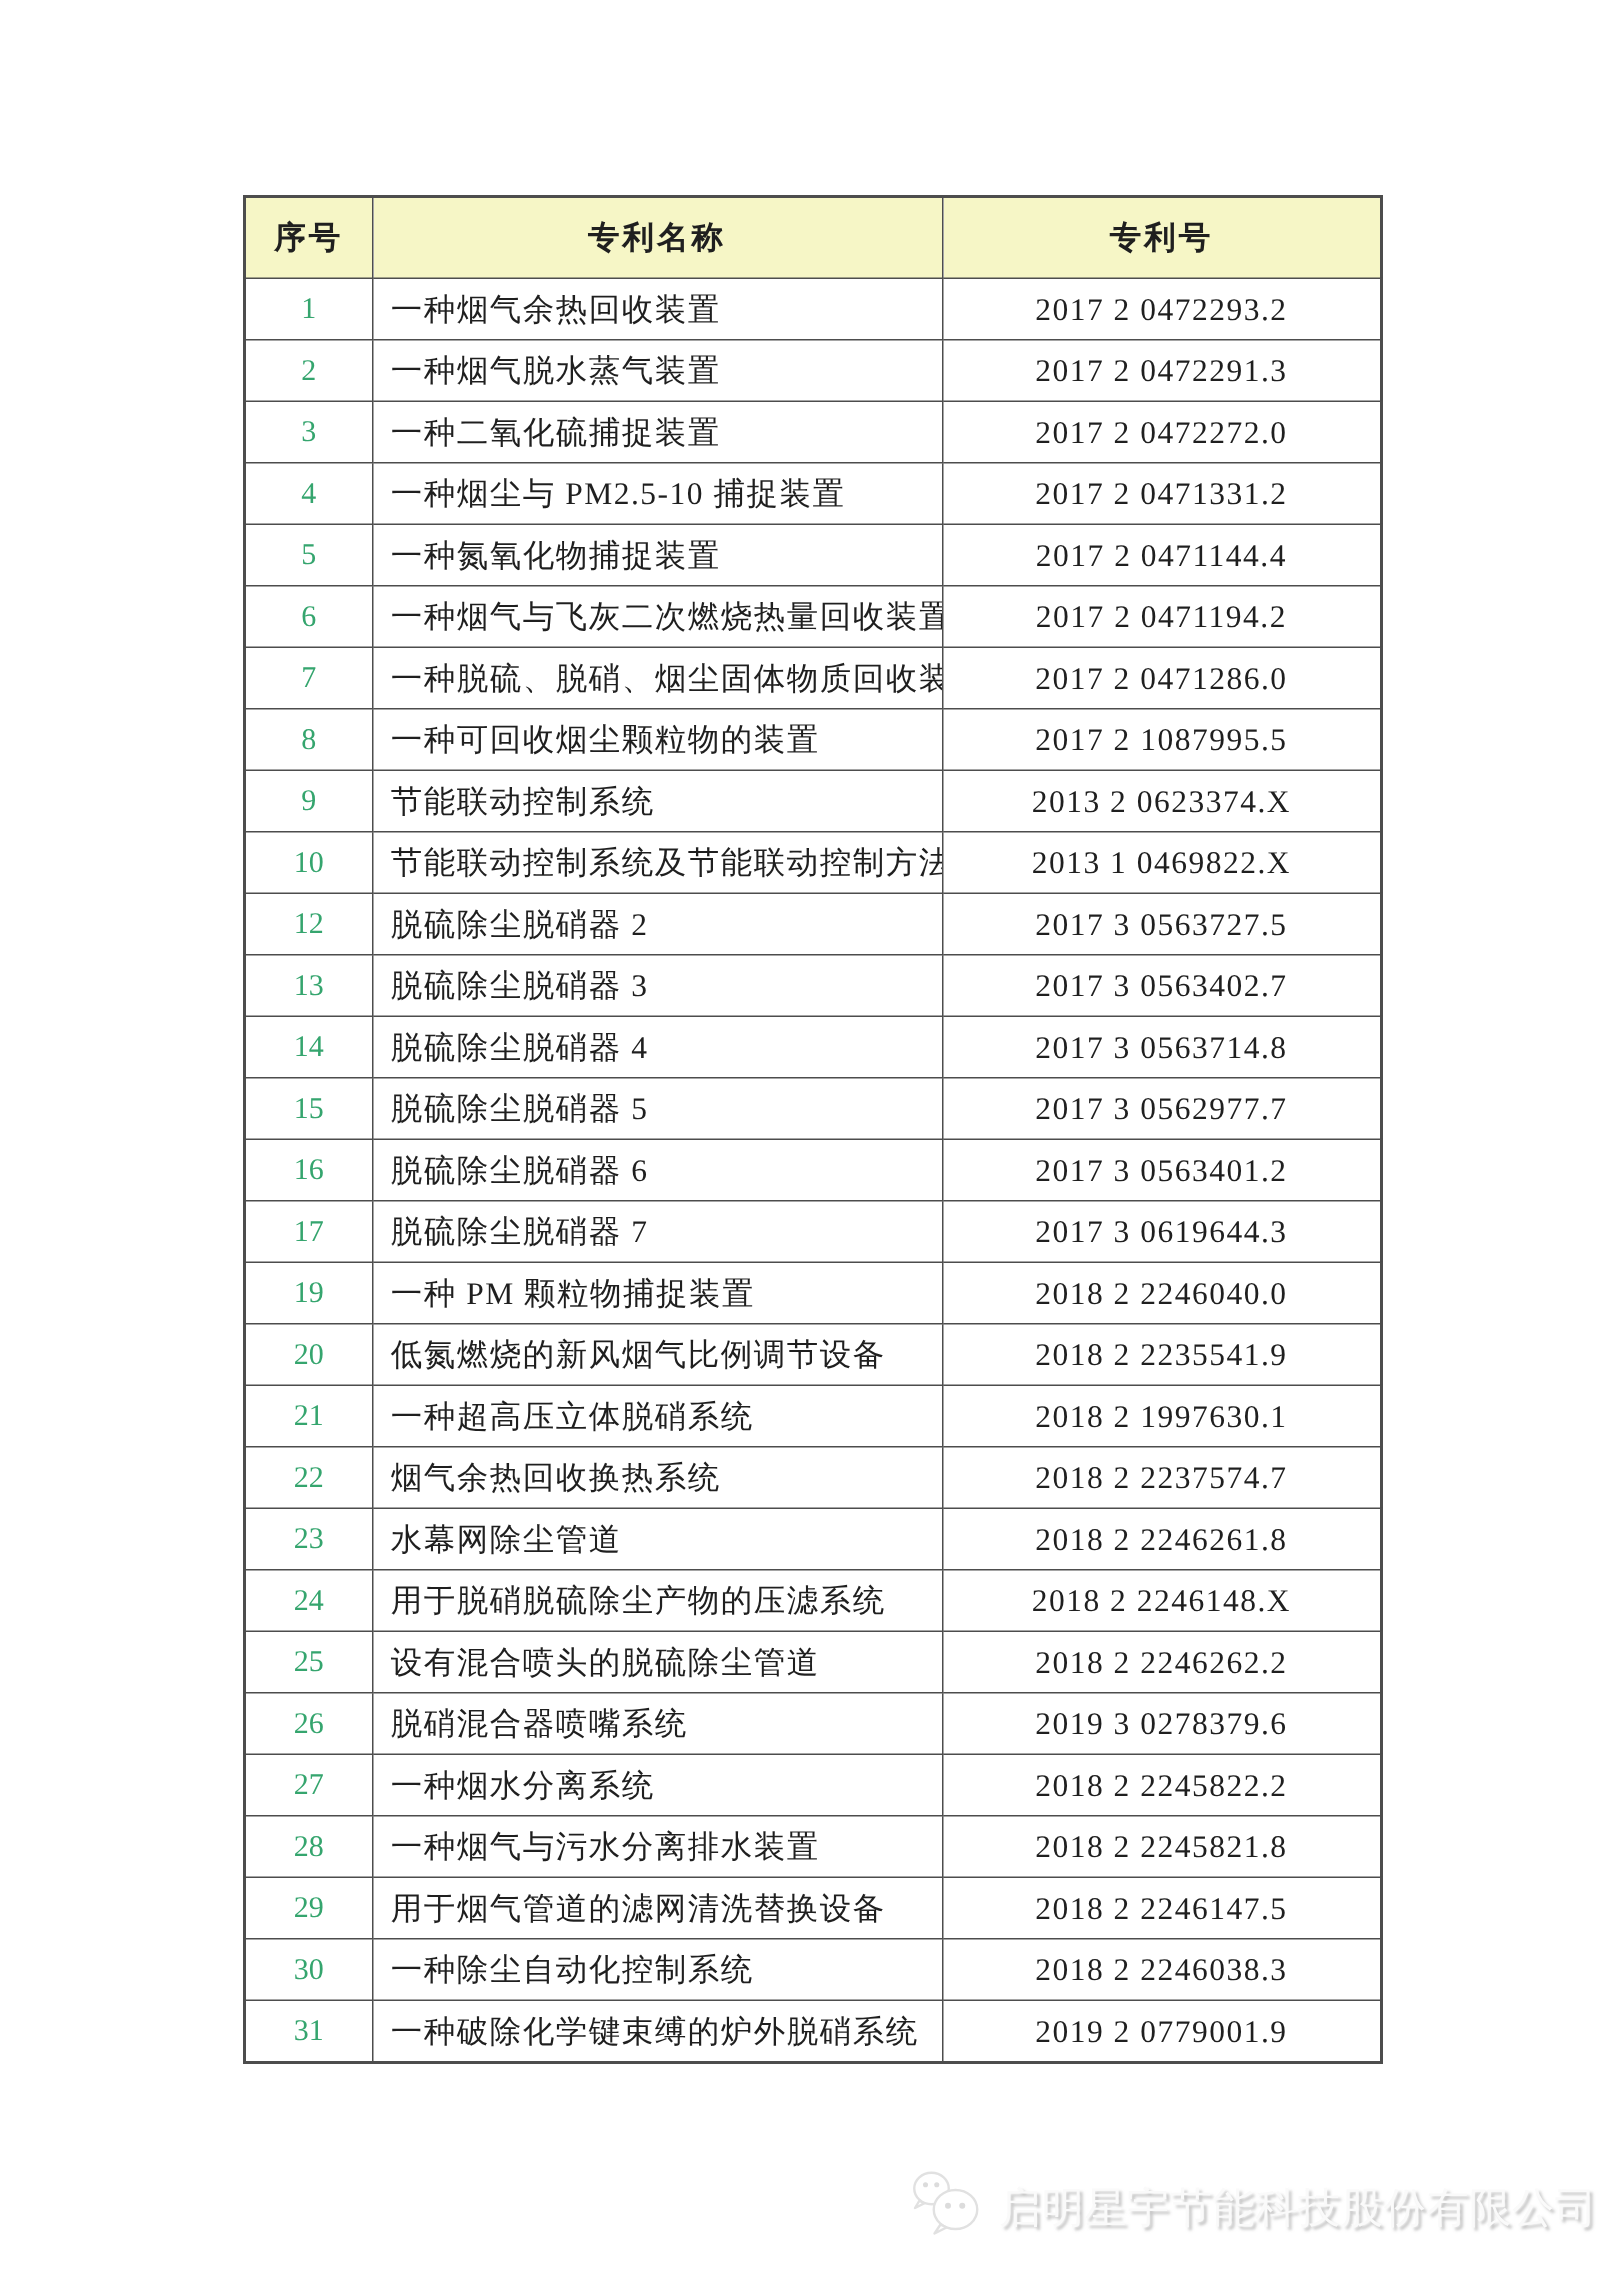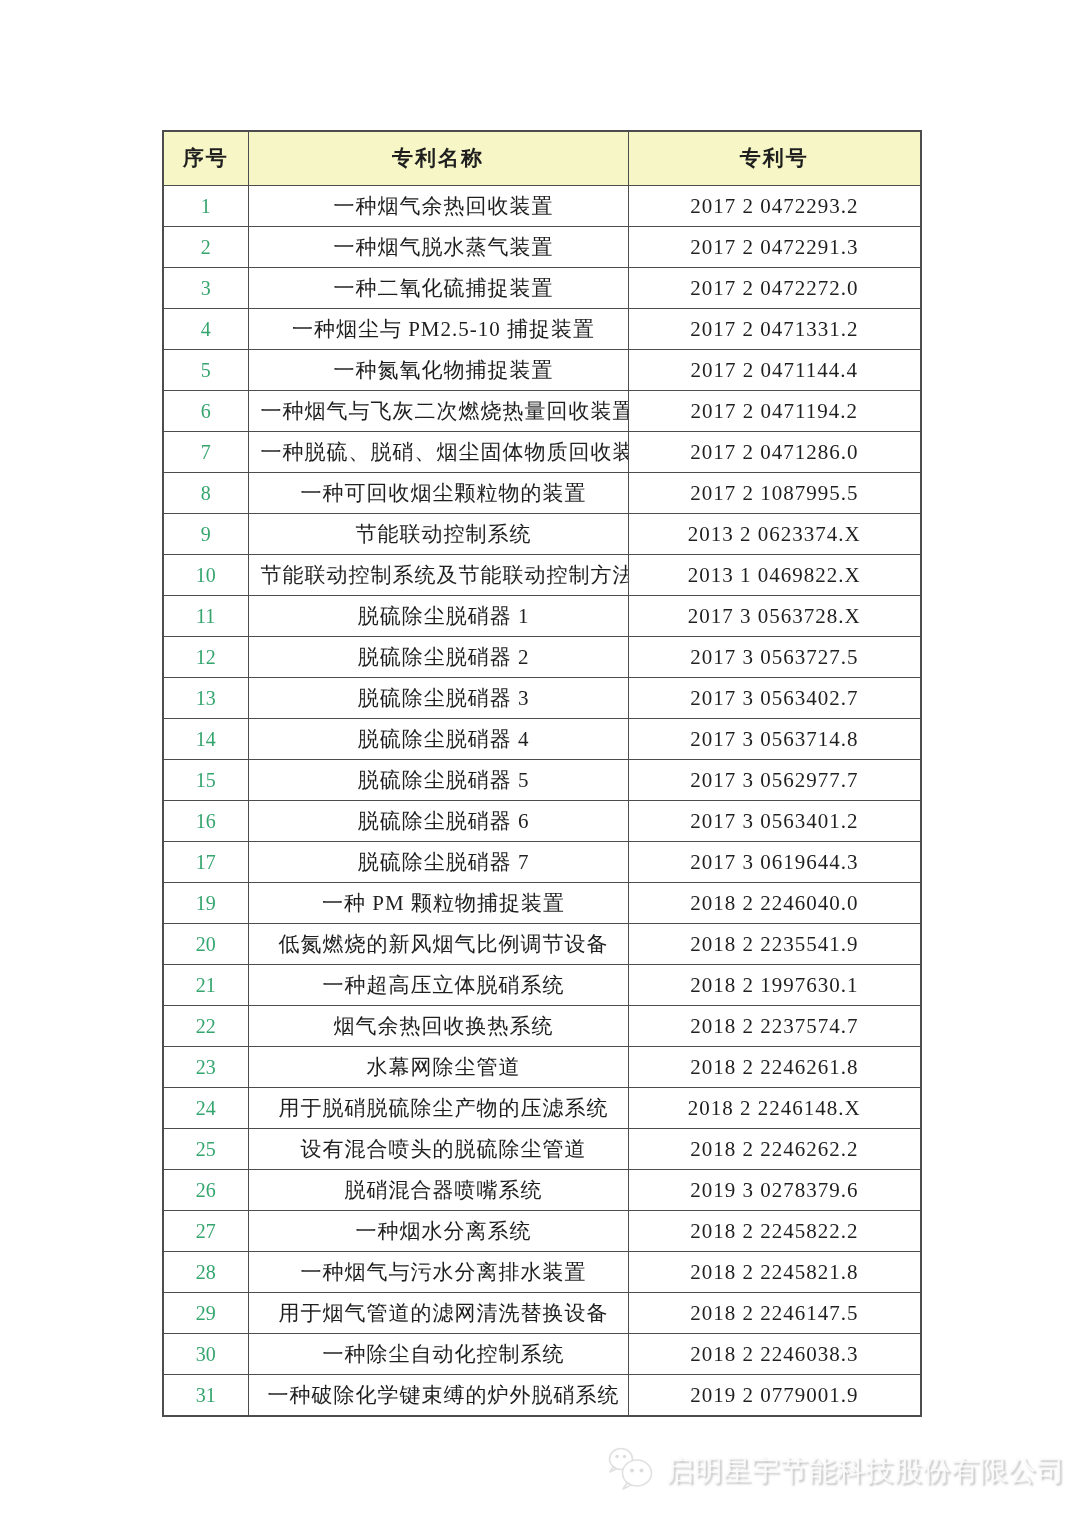--- a/index.html
+++ b/index.html
@@ -42,21 +42,21 @@
     letter-spacing: 2px;
   }
   .patent-table tbody td { height: 38px; }
 
   td.cell-no {
     text-align: center;
     color: var(--index-green, #35a56e);
     font-size: 20px;
   }
   td.cell-name {
-    text-align: center;
+    text-align: left;
     padding-left: 12px;
     letter-spacing: 1px;
   }
   td.cell-patent {
     text-align: center;
     letter-spacing: 1px;
   }
 
   .watermark {
     position: absolute;
@@ -147,25 +147,20 @@
         <td class="cell-name">节能联动控制系统</td>
         <td class="cell-patent">2013 2 0623374.X</td>
       </tr>
 
       <tr>
         <td class="cell-no">10</td>
         <td class="cell-name">节能联动控制系统及节能联动控制方法</td>
         <td class="cell-patent">2013 1 0469822.X</td>
       </tr>
 
-      <tr>
-        <td class="cell-no">11</td>
-        <td class="cell-name">脱硫除尘脱硝器 1</td>
-        <td class="cell-patent">2017 3 0563728.X</td>
-      </tr>
 
       <tr>
         <td class="cell-no">12</td>
         <td class="cell-name">脱硫除尘脱硝器 2</td>
         <td class="cell-patent">2017 3 0563727.5</td>
       </tr>
 
       <tr>
         <td class="cell-no">13</td>
         <td class="cell-name">脱硫除尘脱硝器 3</td>

